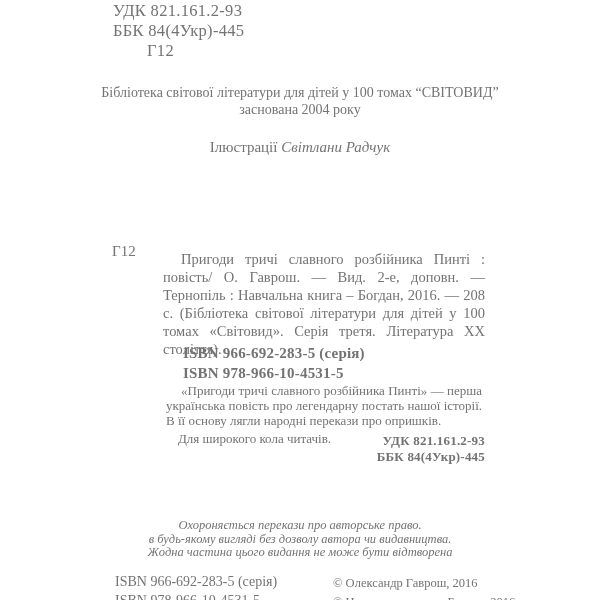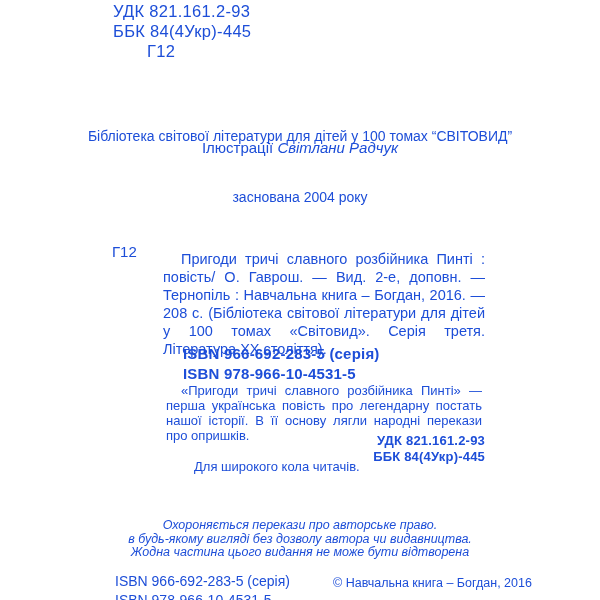--- a/index.html
+++ b/index.html
@@ -5,22 +5,22 @@
   html, body {
     margin: 0;
     padding: 0;
     background: #e8e8e8;
   }
   .page {
     position: relative;
     width: 600px;
     height: 600px;
     background: #ffffff;
-    color: #1d4ed8;
-    font-family: Liberation Sans, sans-serif;
+    color: #737373;
+    font-family: Liberation Serif, serif;
     overflow: hidden;
   }
   .top-codes {
     position: absolute;
     left: 113px;
     top: 1px;
     font-size: 16.5px;
     line-height: 20px;
     letter-spacing: 0.3px;
   }
@@ -31,21 +31,20 @@
     position: absolute;
     left: 0;
     right: 0;
     top: 84px;
     text-align: center;
     font-size: 14px;
     line-height: 17px;
   }
   .series-block div {
     white-space: nowrap;
-    margin-top: 44px;
   }
   .illustrations {
     position: absolute;
     left: 0;
     right: 0;
     top: 139px;
     text-align: center;
     font-size: 15px;
     white-space: nowrap;
   }
@@ -95,21 +94,21 @@
     font-size: 13px;
     line-height: 15px;
   }
   .annotation .ann-text {
     text-align: justify;
     text-indent: 15px;
     margin: 3px;
   }
   .annotation .ann-audience {
     text-indent: 15px;
-    margin: 16px;
+    margin: 0;
   }
   .codes-right {
     position: absolute;
     left: 163px;
     top: 433px;
     width: 322px;
     text-align: right;
     font-weight: bold;
     font-size: 13px;
     line-height: 15.5px;
@@ -190,16 +189,17 @@
     <div>в будь-якому вигляді без дозволу автора чи видавництва.</div>
     <div>Жодна частина цього видання не може бути відтворена</div>
   </div>
 
   <div class="footer-left">
     <div>ISBN 966-692-283-5 (серія)</div>
     <div>ISBN 978-966-10-4531-5</div>
   </div>
 
   <div class="footer-right">
+    <div>© Олександр Гаврош, 2016</div>
     <div>© Навчальна книга – Богдан, 2016</div>
   </div>
 
 </div>
 
 </body></html>

